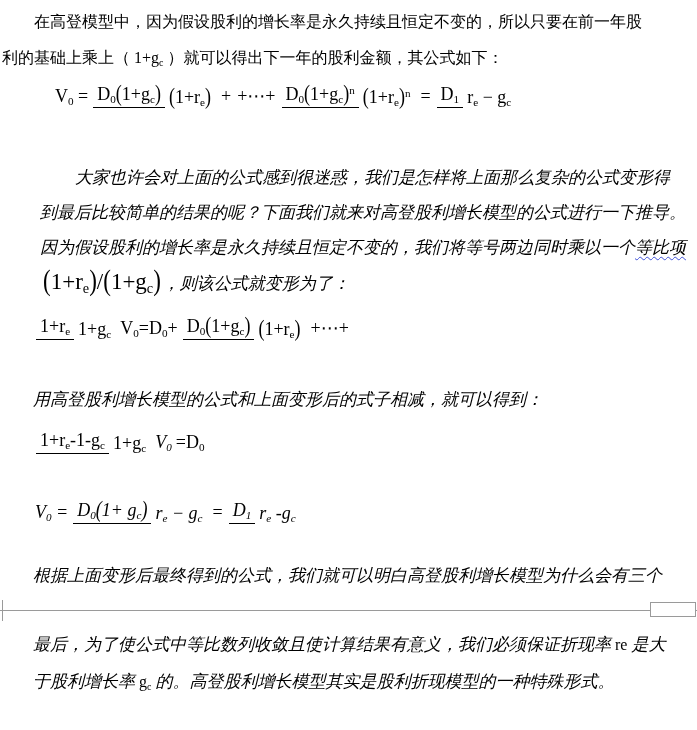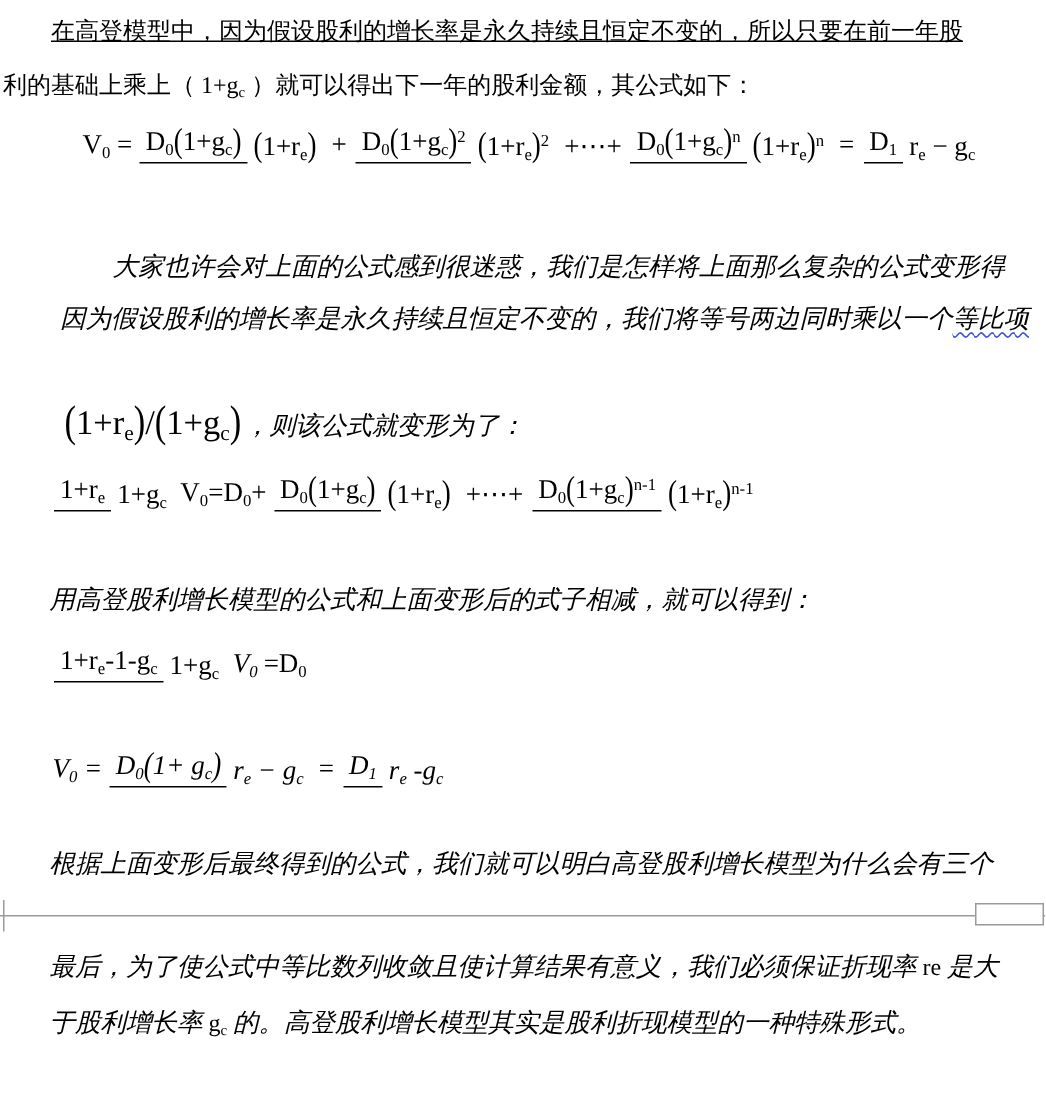--- a/index.html
+++ b/index.html
@@ -7,21 +7,21 @@
     position:relative;width:697px;height:730px;background:var(--bg,#fff);
     color:var(--fg,#000);overflow:hidden;
     font-family:"Liberation Serif","DejaVu Serif",serif;
   }
   .para{position:absolute;}
   .song{font-size:16px;font-style:normal;}
   .kai{font-size:17px;font-style:italic;}
   .tline{white-space:nowrap;height:24px;line-height:24px;}
   .p1{left:2px;top:4px;}
   .p1 .tline{height:36px;line-height:36px;}
-  .p1 .tline:first-child{text-indent:32px;text-decoration:underline;}
+  .p1 .tline:first-child{text-indent:32px;}
   .p2{left:40px;top:160px;}
   .p2 .tline{height:35px;line-height:35px;}
   .p2 .tline:first-child{text-indent:35px;}
   .p2b{left:33px;top:262px;}
   .p2b .tline{height:40px;line-height:40px;margin-left:10px;}
   .p3{left:33px;top:388px;}
   .p4{left:33px;top:564px;}
   .p5{left:33px;top:626px;}
   .p5 .tline{height:37px;line-height:37px;}
   .m{font-family:"Liberation Serif","DejaVu Serif",serif;font-style:normal;font-size:16px;margin:0 4px;}
@@ -62,60 +62,53 @@
       <div class="tline"><span class="cn">利的基础上乘上（</span><span class="m">1+g<span class="ss-sub">c</span></span><span class="cn">）就可以得出下一年的股利金额，其公式如下：</span></div>
     </div>
 
   <div class="formula f1">
       <span class="ftext">V<span class="ss-sub">0</span> =</span>
       <span class="frac">
         <span class="fnum">D<span class="ss-sub">0</span><span class="paren">(</span>1+g<span class="ss-sub">c</span><span class="paren">)</span></span>
         <span class="fden"><span class="paren">(</span>1+r<span class="ss-sub">e</span><span class="paren">)</span></span>
       </span>
       <span class="fop">+</span>
-      <span class="frac">
-        <span class="fnum">D<span class="ss-sub">0</span><span class="paren">(</span>1+g<span class="ss-sub">c</span><span class="paren">)</span><span class="ss-sup">2</span></span>
-        <span class="fden"><span class="paren">(</span>1+r<span class="ss-sub">e</span><span class="paren">)</span><span class="ss-sup">2</span></span>
-      </span>
       <span class="fop">+⋯+</span>
       <span class="frac">
         <span class="fnum">D<span class="ss-sub">0</span><span class="paren">(</span>1+g<span class="ss-sub">c</span><span class="paren">)</span><span class="ss-sup">n</span></span>
         <span class="fden"><span class="paren">(</span>1+r<span class="ss-sub">e</span><span class="paren">)</span><span class="ss-sup">n</span></span>
       </span>
       <span class="fop">=</span>
       <span class="frac">
         <span class="fnum">D<span class="ss-sub">1</span></span>
         <span class="fden">r<span class="ss-sub">e</span> − g<span class="ss-sub">c</span></span>
       </span>
     </div>
 
   <div class="para p2 kai">
       <div class="tline"><span class="cn">大家也许会对上面的公式感到很迷惑，我们是怎样将上面那么复杂的公式变形得</span></div>
+      <div class="tline"><span class="cn">到最后比较简单的结果的呢？下面我们就来对高登股利增长模型的公式进行一下推导。</span></div>
       <div class="tline"><span class="cn">因为假设股利的增长率是永久持续且恒定不变的，我们将等号两边同时乘以一个</span><span class="cn wavy">等比项</span></div>
     </div>
 
   <div class="para p2b kai">
       <div class="tline"><span class="m bm"><span class="paren">(</span>1+r<span class="ss-sub">e</span><span class="paren">)</span>/<span class="paren">(</span>1+g<span class="ss-sub">c</span><span class="paren">)</span></span><span class="cn">，则该公式就变形为了：</span></div>
     </div>
 
   <div class="formula f2">
       <span class="frac">
         <span class="fnum">1+r<span class="ss-sub">e</span></span>
         <span class="fden">1+g<span class="ss-sub">c</span></span>
       </span>
       <span class="ftext">V<span class="ss-sub">0</span>=D<span class="ss-sub">0</span>+</span>
       <span class="frac">
         <span class="fnum">D<span class="ss-sub">0</span><span class="paren">(</span>1+g<span class="ss-sub">c</span><span class="paren">)</span></span>
         <span class="fden"><span class="paren">(</span>1+r<span class="ss-sub">e</span><span class="paren">)</span></span>
       </span>
       <span class="fop">+⋯+</span>
-      <span class="frac">
-        <span class="fnum">D<span class="ss-sub">0</span><span class="paren">(</span>1+g<span class="ss-sub">c</span><span class="paren">)</span><span class="ss-sup">n-1</span></span>
-        <span class="fden"><span class="paren">(</span>1+r<span class="ss-sub">e</span><span class="paren">)</span><span class="ss-sup">n-1</span></span>
-      </span>
     </div>
 
   <div class="para p3 kai">
       <div class="tline"><span class="cn">用高登股利增长模型的公式和上面变形后的式子相减，就可以得到：</span></div>
     </div>
 
   <div class="formula f3">
       <span class="frac">
         <span class="fnum">1+r<span class="ss-sub">e</span>-1-g<span class="ss-sub">c</span></span>
         <span class="fden">1+g<span class="ss-sub">c</span></span>

